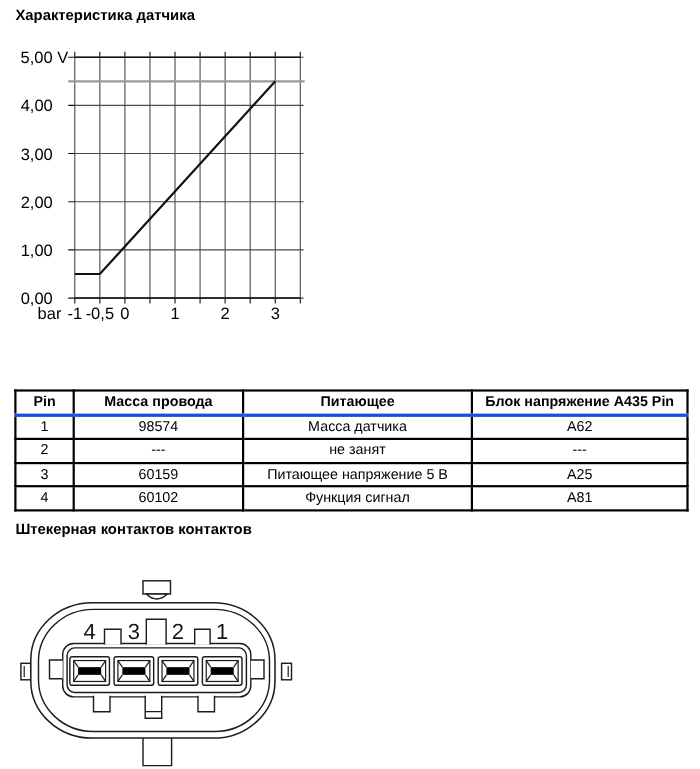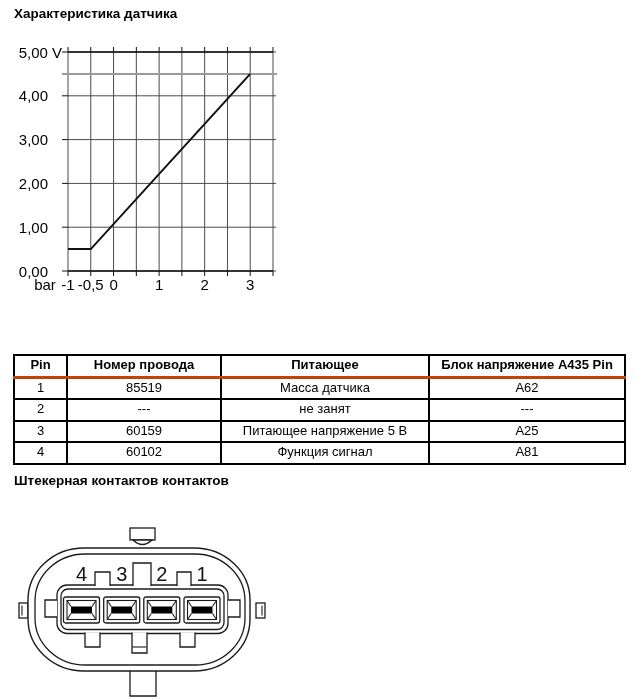--- a/index.html
+++ b/index.html
@@ -19,21 +19,21 @@
   .pin-num{font-size:20px;fill:#141414;}
   #pin-table{
     position:absolute;left:13px;top:354px;width:611px;
     border-collapse:collapse;table-layout:fixed;
     font-size:13px;
   }
   #pin-table th,#pin-table td{
     border:2px solid #000;text-align:center;vertical-align:middle;
     padding:1px 2px;height:17.5px;line-height:1.15;overflow:hidden;white-space:nowrap;
   }
-  #pin-table thead th{font-weight:bold;border-bottom:3px solid #c2410c;}
+  #pin-table thead th{font-weight:bold;border-bottom:3px solid #1d4ed8;}
   .ln{fill:#ffffff;stroke:#1c1c1c;stroke-width:1.3;}
   .ln2{fill:#ffffff;stroke:#1c1c1c;stroke-width:1.4;}
   .nf{fill:none;stroke:#1c1c1c;stroke-width:1.1;}
 </style>
 </head>
 <body>
 
 <div class="page">
 
   <h2 class="heading" id="chart-title">Характеристика датчика</h2>
@@ -110,29 +110,29 @@
   <table id="pin-table">
     <colgroup>
       <col style="width:53px">
         <col style="width:154px">
         <col style="width:208px">
         <col style="width:196px">
     </colgroup>
     <thead>
         <tr>
           <th>Pin</th>
-          <th>Номер провода</th>
+          <th>Масса провода</th>
           <th>Питающее</th>
           <th>Блок напряжение A435 Pin</th>
         </tr>
       </thead>
     <tbody>
         <tr>
           <td>1</td>
-          <td>85519</td>
+          <td>98574</td>
           <td>Масса датчика</td>
           <td>A62</td>
         </tr>
         <tr>
           <td>2</td>
           <td>---</td>
           <td>не занят</td>
           <td>---</td>
         </tr>
         <tr>

